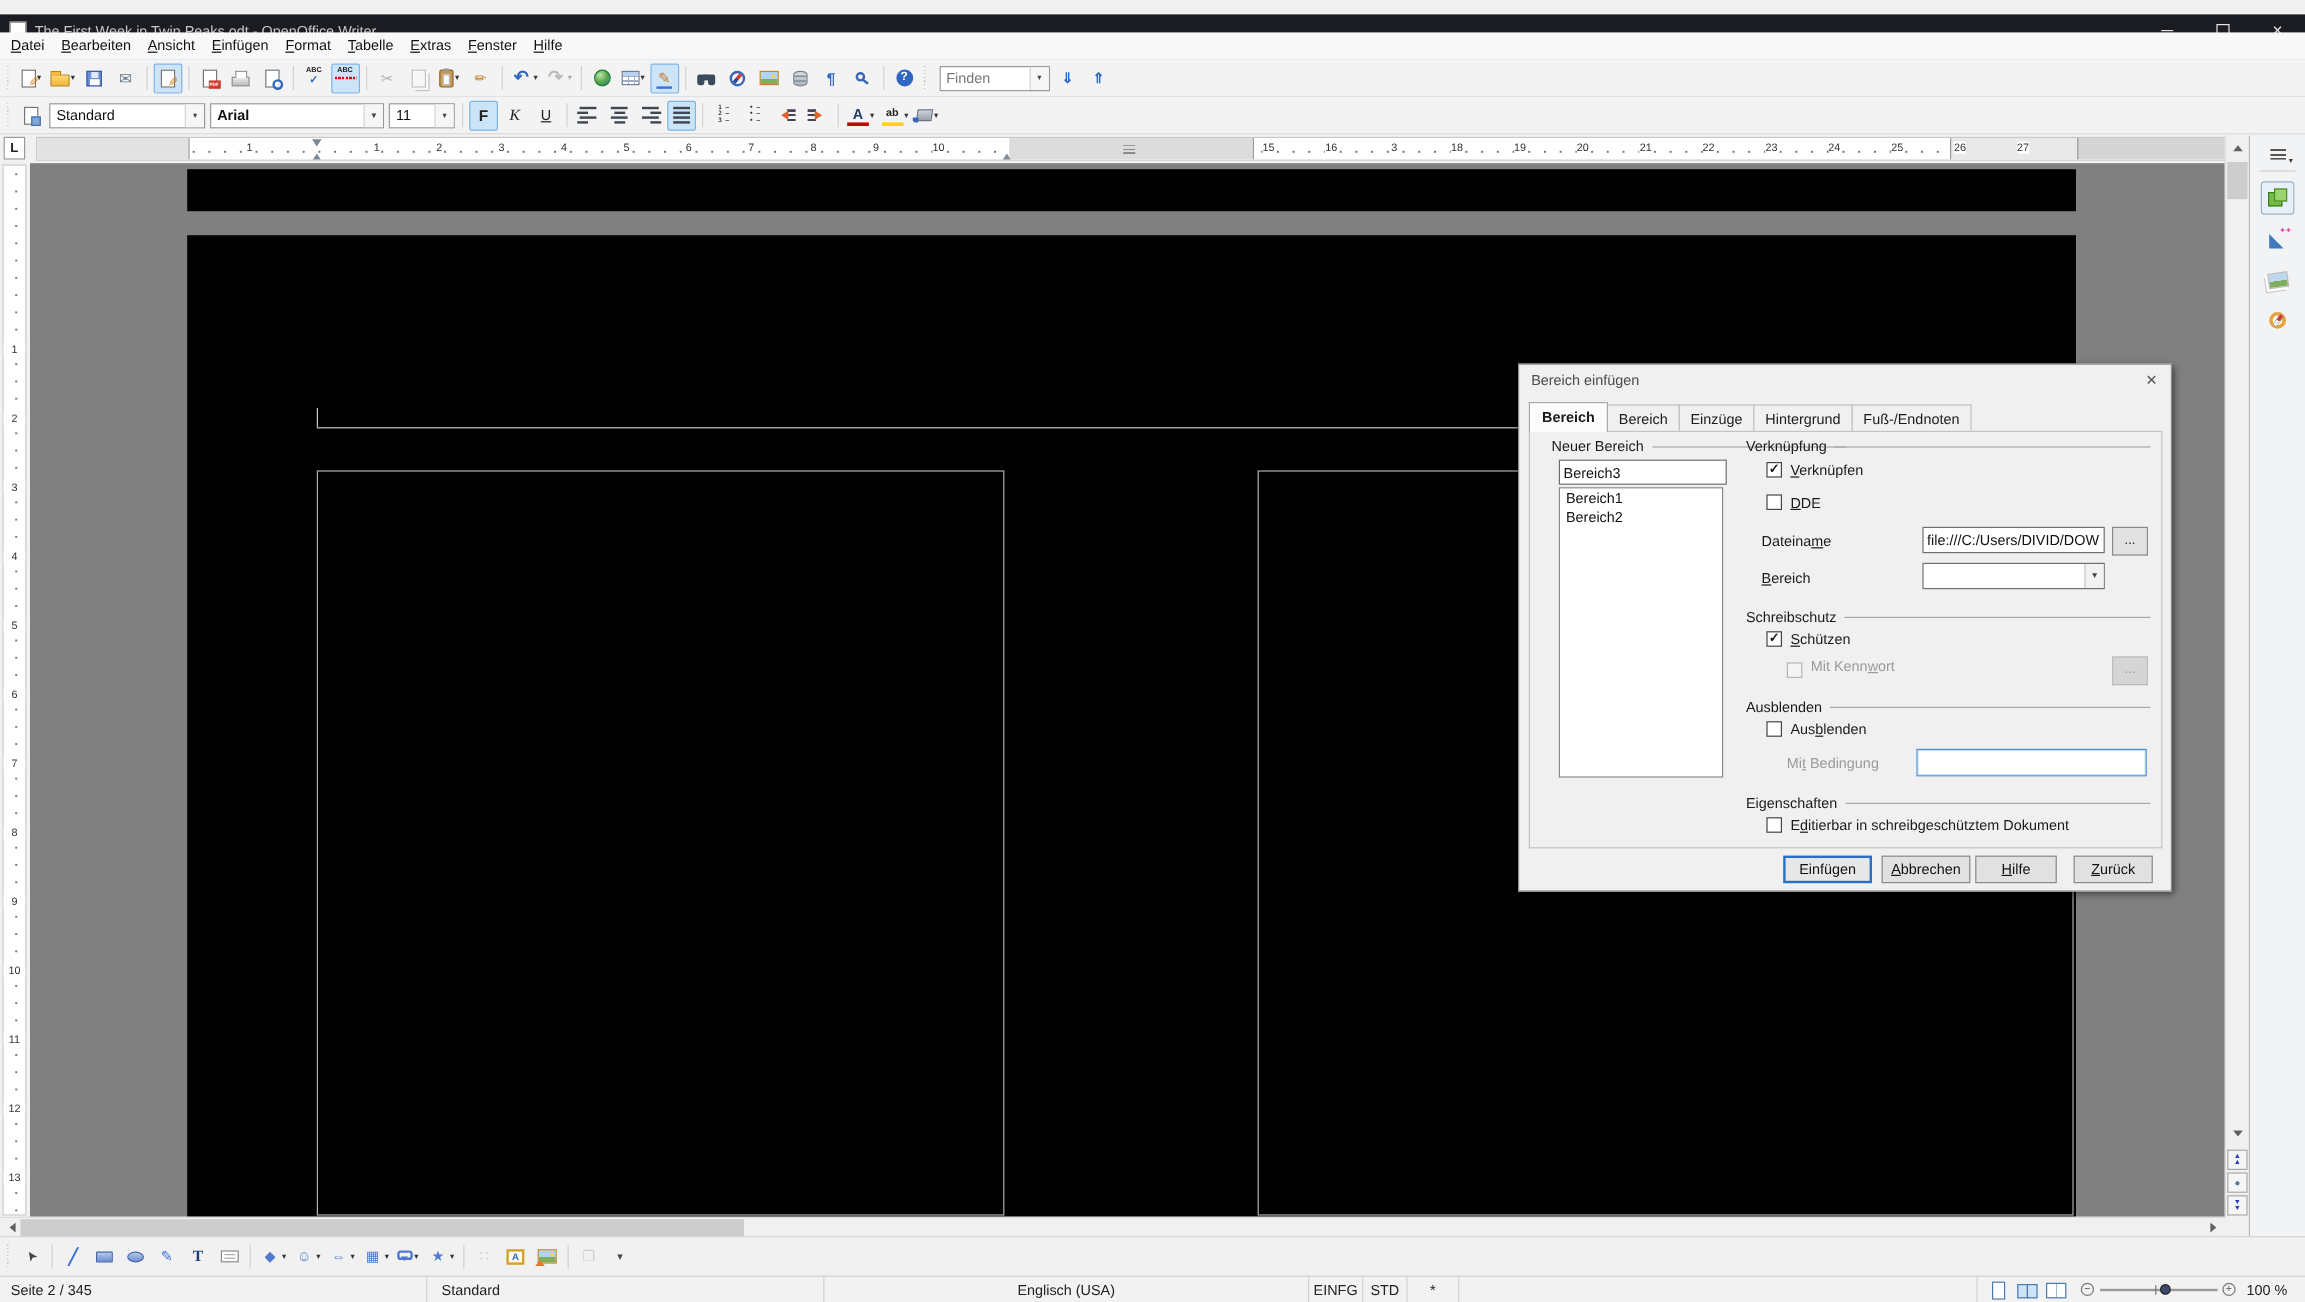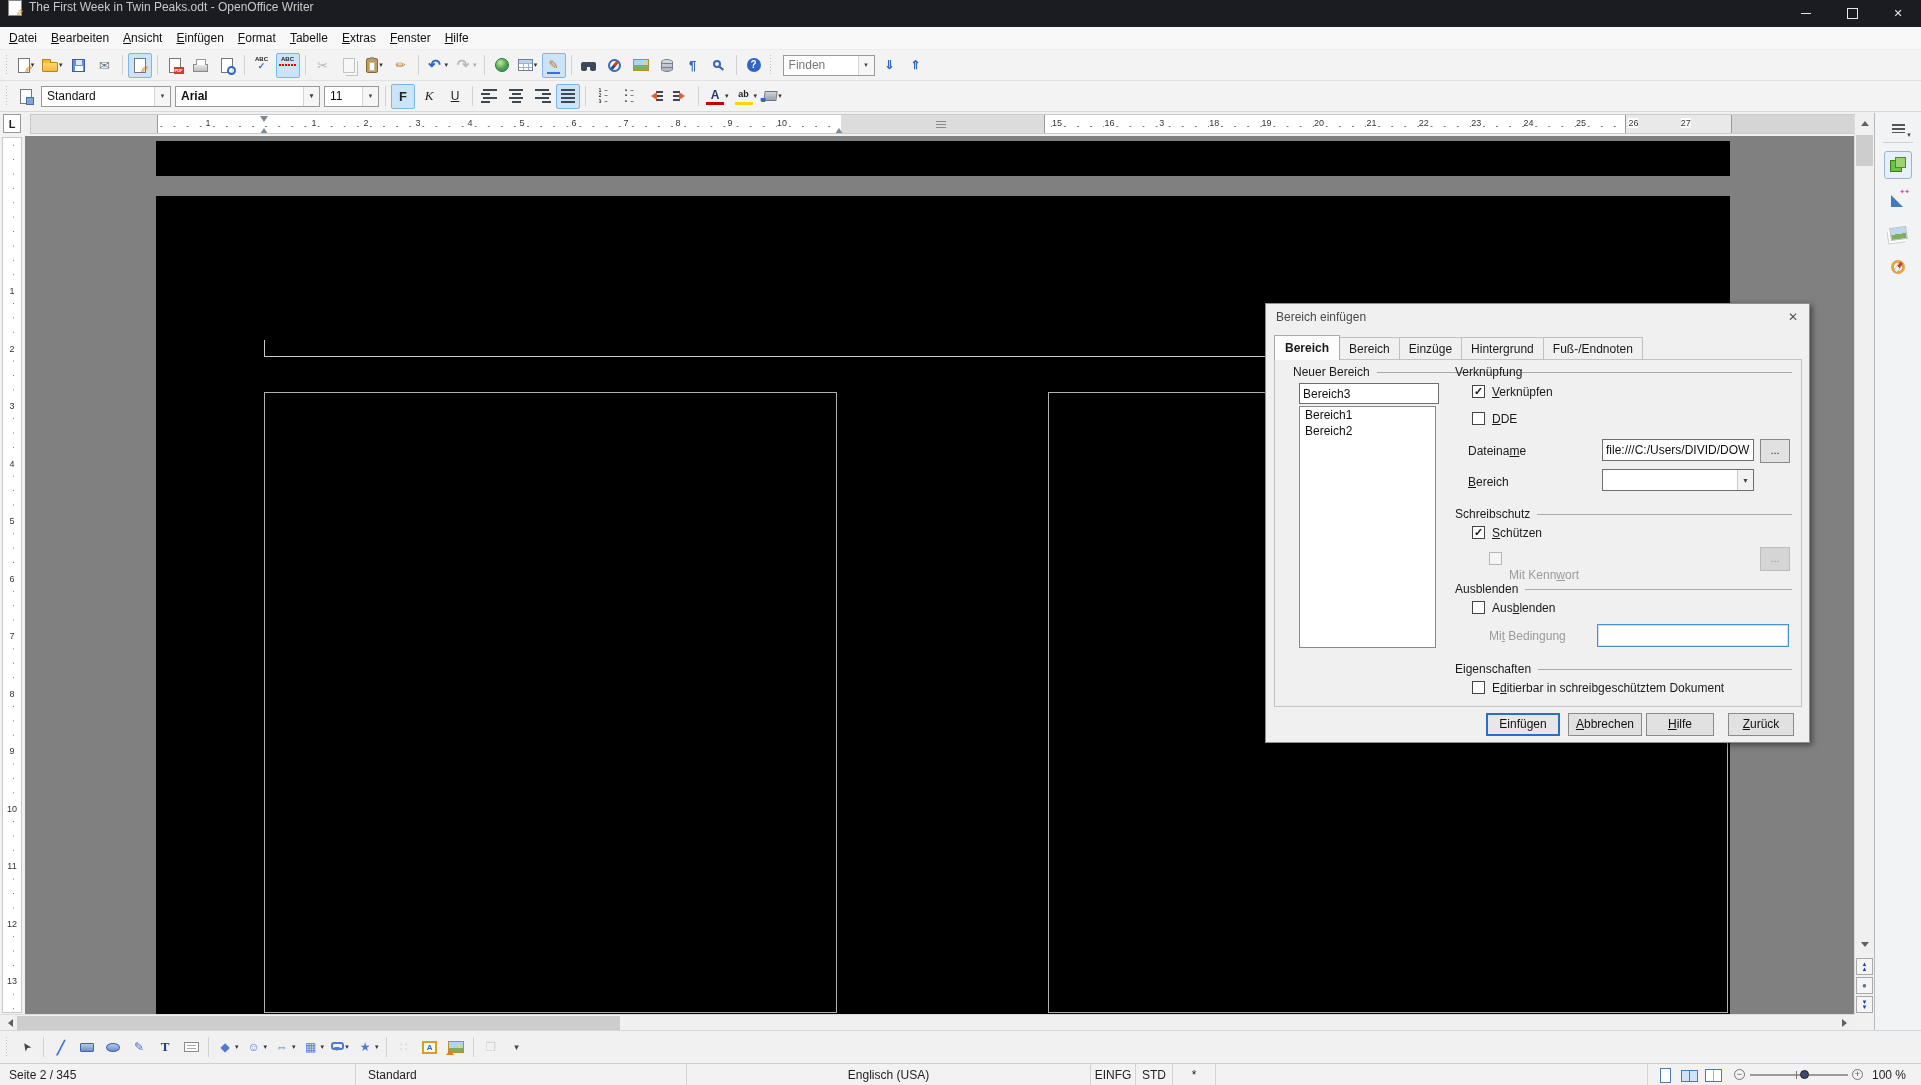--- a/index.html
+++ b/index.html
@@ -1,21 +1,21 @@
 <!DOCTYPE html>
 <html><head>
 <meta charset="utf-8">
 <style>
   html,body{margin:0;padding:0;background:#4a4a4a}
   *{box-sizing:border-box}
   .app{position:relative;width:1921px;height:1085px;background:#f1f1f1;overflow:hidden;
        font-family:"Liberation Sans",sans-serif;font-size:12px;color:#1a1a1a}
 
   
-  .titlebar{position:absolute;left:0;top:0;width:100%;height:27px;background:#1b1b22;display:flex;align-items:flex-start}
+  .titlebar{position:absolute;left:0;top:12px;width:100%;height:27px;background:#1b1b22;display:flex;align-items:center}
   .appicon{width:14px;height:16px;background:#fff;border:1px solid #888;margin:0 7px 0 8px;position:relative}
   .appicon::after{content:"✎";position:absolute;right:-3px;bottom:-3px;font-size:9px;color:#d98a1f;transform:scaleX(-1)}
   .wtitle{color:#c9c9c9;font-size:12px}
   .wincontrols{margin-left:auto;display:flex;height:100%}
   .wc{width:46px;height:100%;display:flex;align-items:center;justify-content:center;color:#e6e6e6}
   .wc-min::after{content:"";width:10px;height:1px;background:#e6e6e6}
   .wc-max::after{content:"";width:9px;height:9px;border:1px solid #e6e6e6}
   .wc-close{font-size:11px}
 
   
@@ -718,21 +718,21 @@
         <span class="dcbtn">▼</span>
       </div>
 
       <div class="grp" style="left:180px;top:147px;width:337px">
         <span>Schreibschutz</span>
           <span class="gline"></span>
       </div>
       <span class="cb checked" style="left:197px;top:166px"></span>
       <span class="cblabel" style="left:217px;top:166px"><u>S</u>chützen</span>
       <span class="cb dis" style="left:214px;top:192px"></span>
-      <span class="cblabel dis" style="left:234px;top:208px">Mit Kenn<u>w</u>ort</span>
+      <span class="cblabel dis" style="left:234px;top:188px">Mit Kenn<u>w</u>ort</span>
       <span class="minibtn dis" style="left:485px;top:187px">...</span>
 
       <div class="grp" style="left:180px;top:222px;width:337px">
         <span>Ausblenden</span>
           <span class="gline"></span>
       </div>
       <span class="cb" style="left:197px;top:241px"></span>
       <span class="cblabel" style="left:217px;top:241px">Aus<u>b</u>lenden</span>
       <span class="dlbl dis" style="left:214px;top:269px">Mi<u>t</u> Bedingung</span>
       <input class="txt bluefocus" style="left: 322px; top: 264px; width: 192px; height: 23px;" value="">

